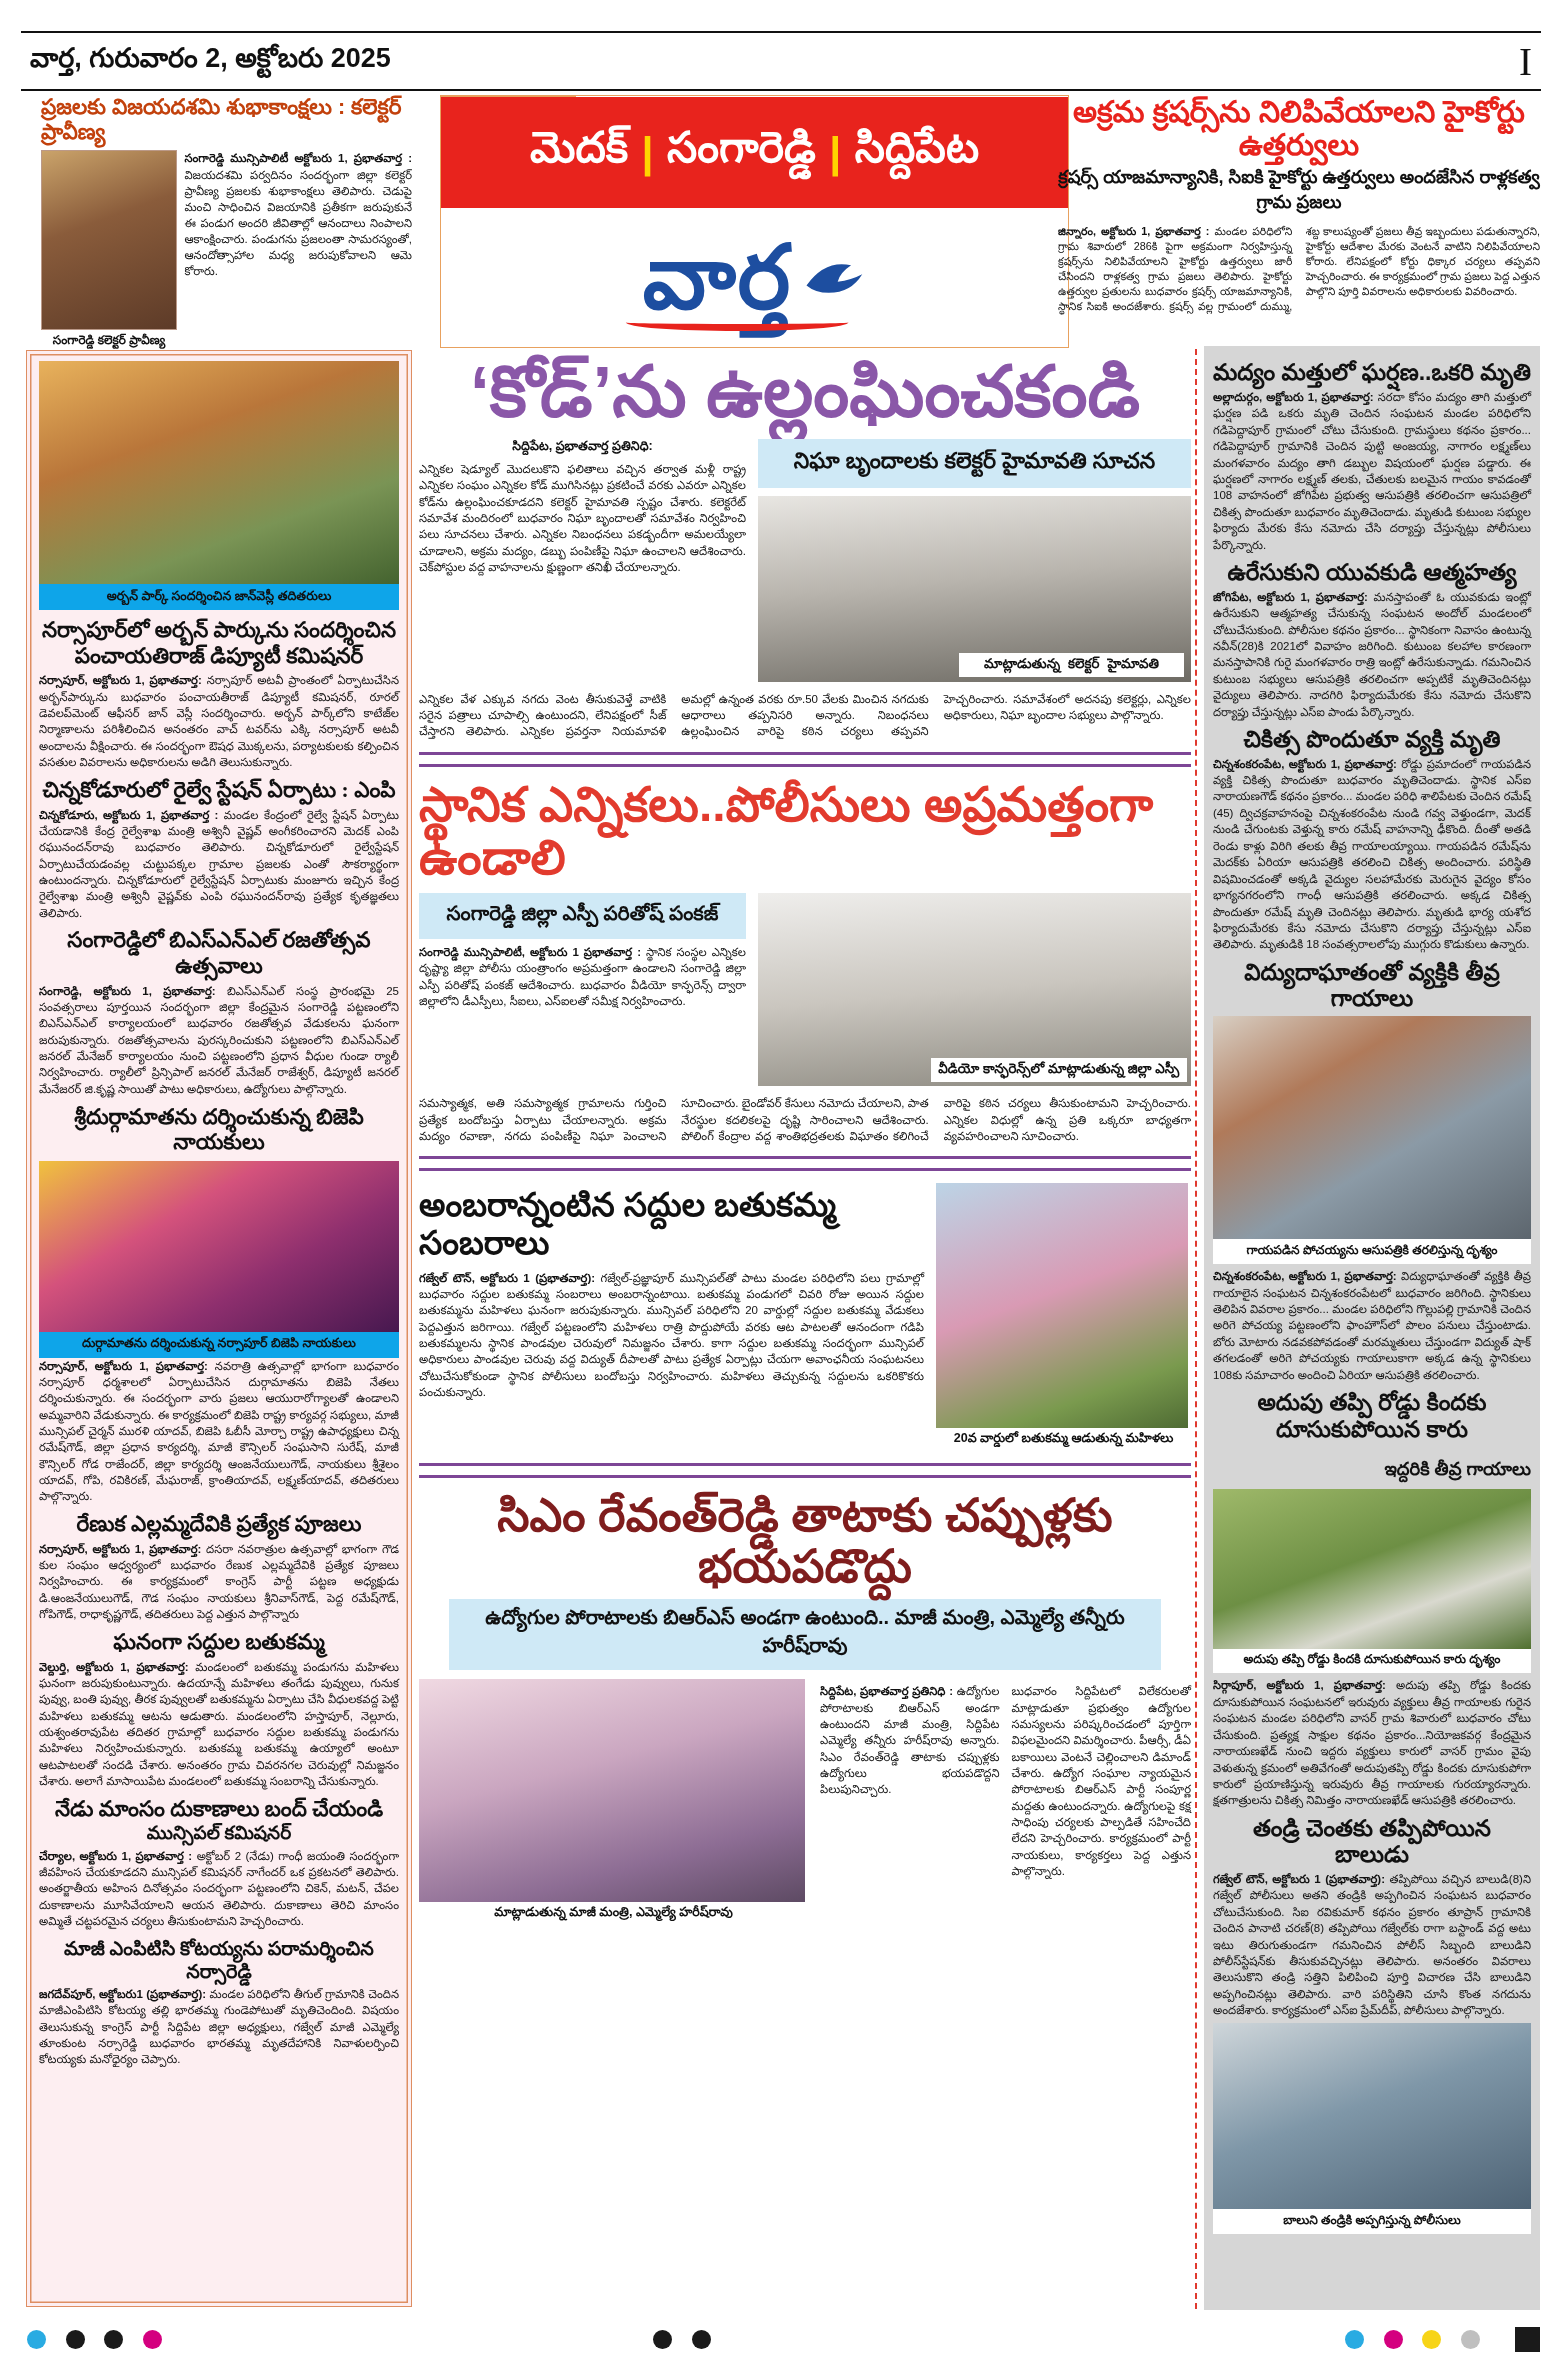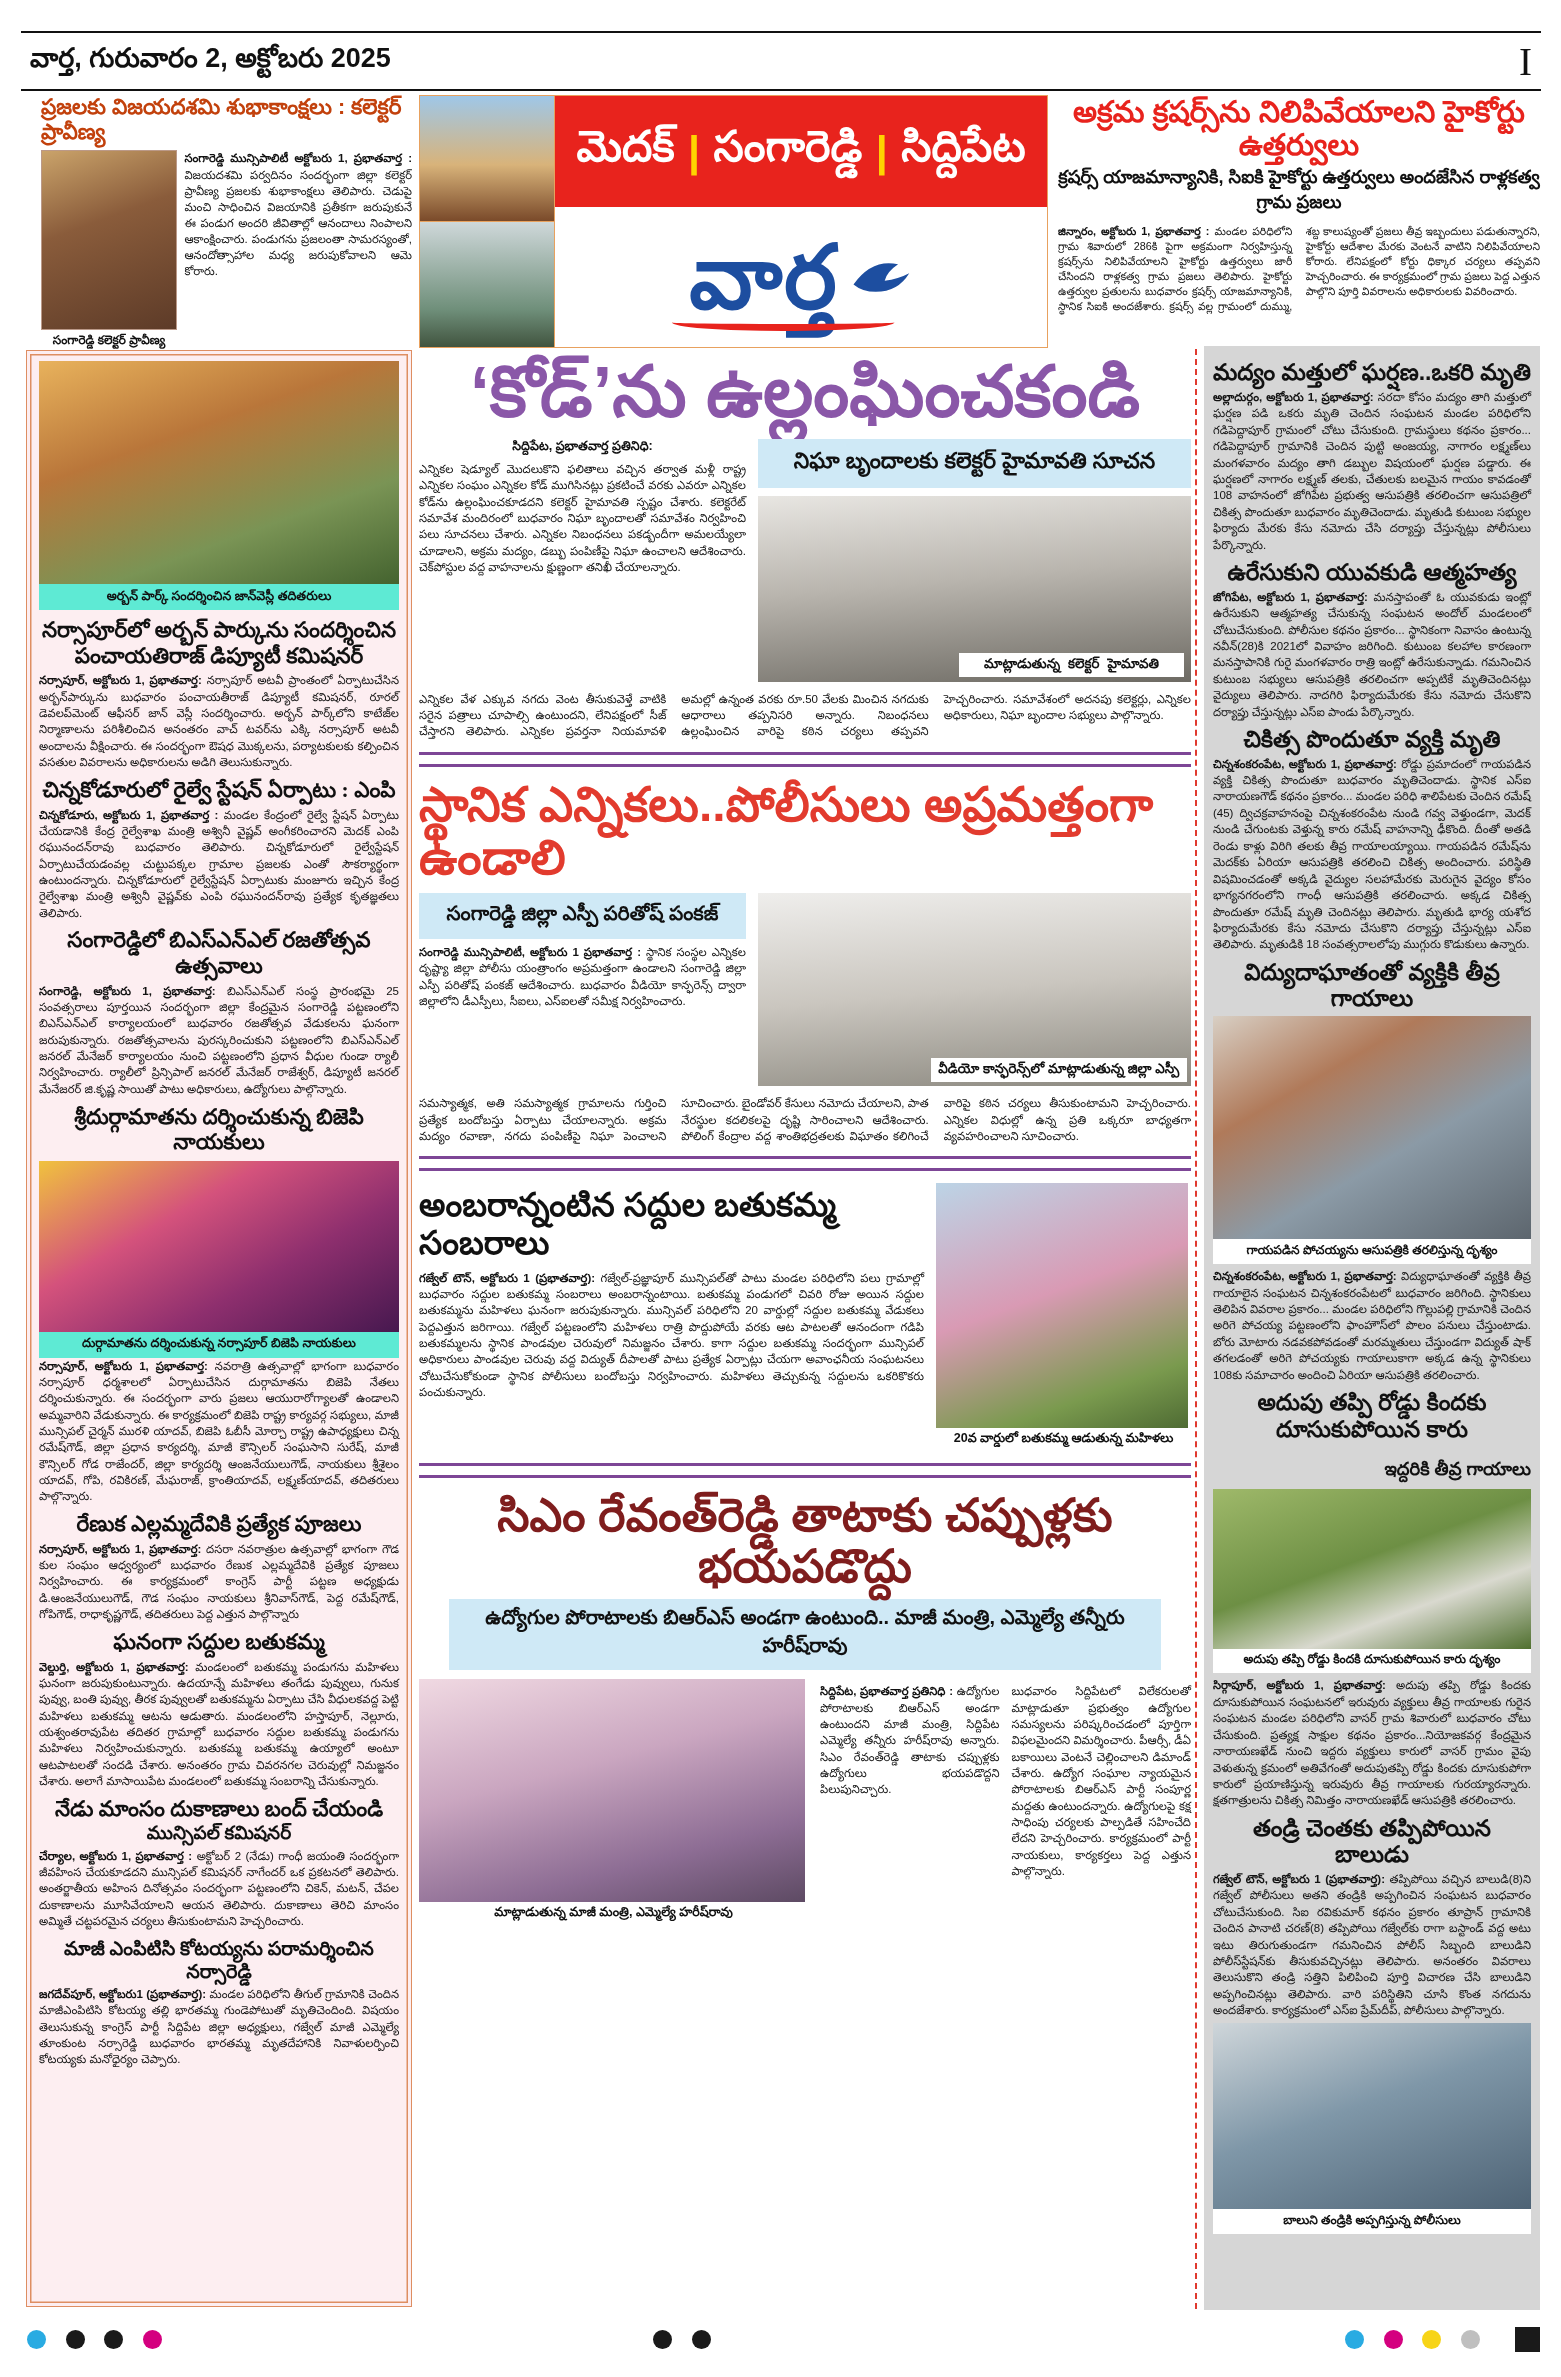--- a/index.html
+++ b/index.html
@@ -12,42 +12,42 @@
   .hdr .date{font-size:27px;font-weight:700;}
   .hdr .pageno{font-family:"Liberation Serif","DejaVu Serif",serif;font-size:39px;}
   
   .tl-art{position:absolute;left:41px;top:95px;width:371px;height:251px;}
   .tl-head{color:#c2410c;font-size:21.5px;font-weight:700;line-height:1.15;}
   .tl-row{display:flex;gap:7.4px;margin-top:6px;}
   .tl-photo{width:134px;height:178px;flex:0 0 auto;border:0.7px solid #b98;
             background:linear-gradient(160deg,#caa36a 0%,#8a5c3b 40%,#5d3b28 100%);}
   .tl-cap{font-size:12px;font-weight:700;text-align:center;margin-top:3px;}
   .tl-body{font-size:11.5px;line-height:1.4;text-align:justify;}
-  .mast{position:absolute;left:419px;top:95px;width:627px;height:251px;border:1.5px solid #e8a15e;display:flex;}
+  .mast{position:absolute;left:440px;top:95px;width:627px;height:251px;border:1.5px solid #e8a15e;display:flex;flex-direction:column;}
   .mast-photos{width:134px;display:flex;flex-direction:column;border-right:1.5px solid #e8a15e;}
   .mast-photo1{flex:1;background:linear-gradient(180deg,#9fc7e8 0%,#d8b37a 55%,#7a4a2a 100%);border-bottom:1.5px solid #e8a15e;}
   .mast-photo2{flex:1;background:linear-gradient(180deg,#cfd8da 0%,#6f8f7a 70%,#41543f 100%);}
   .mast-main{flex:1;display:flex;flex-direction:column;}
   .mast-red{height:111px;background:#e8231d;display:flex;align-items:center;justify-content:center;
             color:#fff;font-size:43px;font-weight:700;gap:13.4px;}
   .mast-red .pipe{color:#ffd400;font-weight:700;}
   .mast-logo{flex:1;display:flex;align-items:center;justify-content:center;position:relative;background:#fff;}
   .logo-text{color:#1d4ea0;font-size:89px;font-weight:700;letter-spacing:1.5px;line-height:1;}
   .logo-swoosh{position:absolute;bottom:16.3px;left:50%;transform:translateX(-58%);width:223px;height:10.4px;
                border-bottom:7.4px solid #e8231d;border-radius:0 0 60% 60%;}
   .tr-art{position:absolute;left:1058px;top:95px;width:482px;height:251px;}
   .tr-head{color:#e8231d;font-size:30px;font-weight:700;text-align:center;line-height:1.1;}
   .tr-sub{font-size:18px;font-weight:700;text-align:center;margin-top:6px;}
   .tr-body{font-size:10.8px;line-height:1.38;text-align:justify;margin-top:7.4px;column-count:2;column-gap:13.4px;}
   
   .left-box{position:absolute;left:26px;top:350px;width:386px;height:1957px;background:#fdeef1;
             border:1.5px solid #de8e62;box-shadow:inset 0 0 0 3px #fdeef1, inset 0 0 0 4.5px #de8e62;
             padding:10.4px 12px;box-sizing:border-box;overflow:hidden;}
   .lphoto{width:100%;height:223px;background:linear-gradient(160deg,#e8b25c 0%,#b9763a 35%,#7a9455 70%,#44632f 100%);}
-  .lcap{background:#5eead4;font-size:12.6px;font-weight:700;text-align:center;padding:4.5px 1.5px;}
+  .lcap{background:#0ea5e9;font-size:12.6px;font-weight:700;text-align:center;padding:4.5px 1.5px;}
   .lhead{font-size:21.5px;font-weight:700;text-align:center;line-height:1.2;margin:7.4px 0 3px;font-family:Liberation Serif, serif;}
   .lbody{font-size:11.5px;line-height:1.42;text-align:justify;}
   .lbody b{white-space:nowrap;}
   .lphoto2{width:100%;height:171px;margin-top:4.5px;
            background:linear-gradient(150deg,#f0c23e 0%,#d4527c 35%,#8e2f6e 65%,#46184f 100%);}
   
   .mid{position:absolute;left:419px;top:350px;width:772px;}
   .m-head1{color:#8a57a8;font-size:71px;font-weight:700;text-align:center;line-height:1.05;margin:4.5px 0 10.4px;}
   .m-row{display:flex;gap:12px;}
   .m-colL{width:327px;flex:0 0 auto;}

